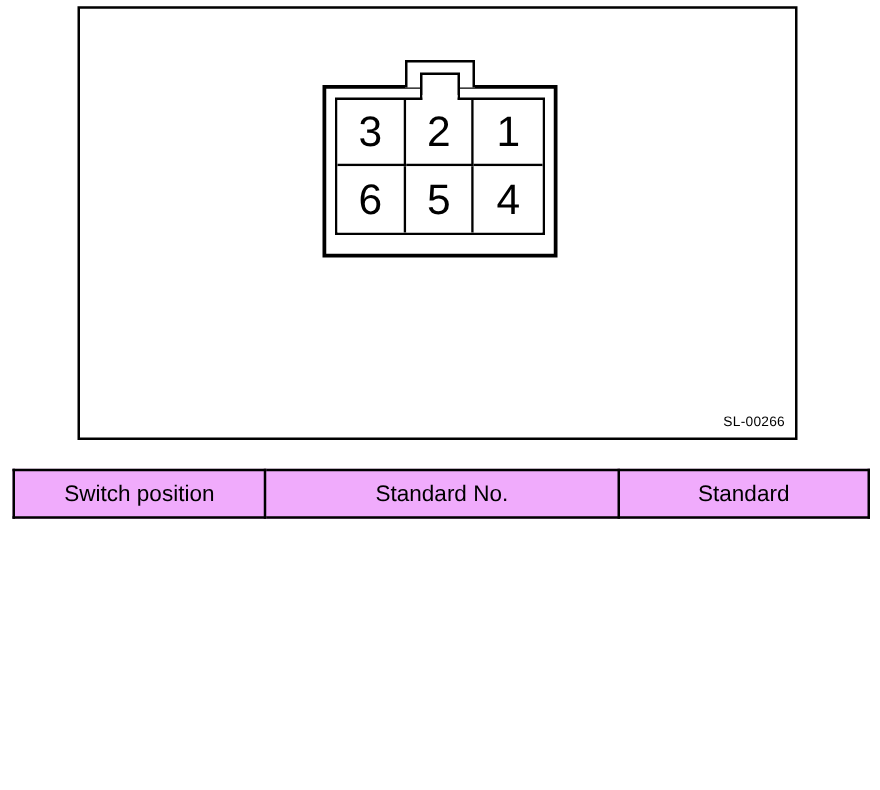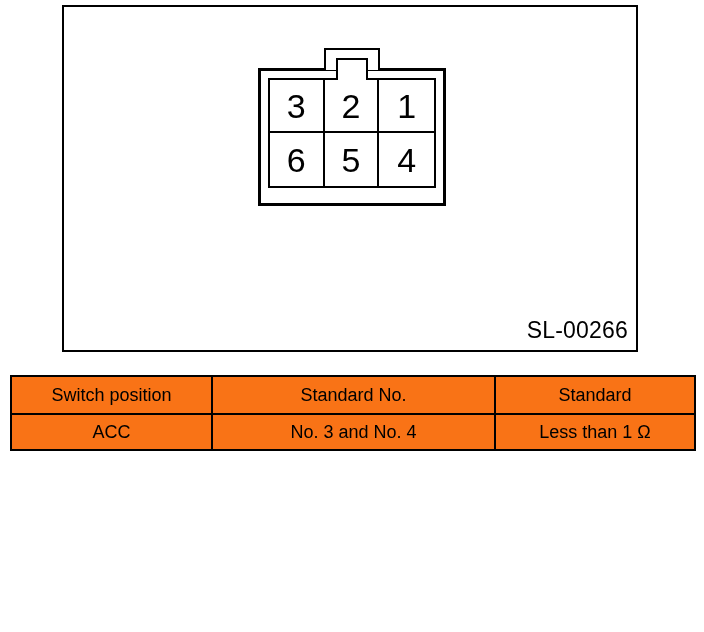--- a/index.html
+++ b/index.html
@@ -116,35 +116,35 @@
     background: #ffffff;
   }
   .pin.col-last { border-right: none; }
   .pin.row-last { border-bottom: none; }
 
   
   #figure-code {
     position: absolute;
     right: 8px;
     bottom: 6px;
-    font-size: 23px;
+    font-size: 11px;
     font-family: "Liberation Sans", sans-serif;
     letter-spacing: 0.2px;
     white-space: nowrap;
   }
 
   
   #continuity-table {
     position: absolute;
     left: 10px;
     top: 375px;
     width: 684px;
     border-collapse: collapse;
     table-layout: fixed;
-    background: #f97316;
+    background: #f0abfc;
   }
   #continuity-table col.c1 { width: 201px; }
   #continuity-table col.c2 { width: 283px; }
   #continuity-table col.c3 { width: 200px; }
 
   #continuity-table th,
   #continuity-table td {
     border: 2px solid #000000;
     text-align: center;
     vertical-align: middle;
@@ -194,25 +194,16 @@
   </colgroup>
   <thead>
     <tr>
       <th>Switch position</th>
       <th>Standard No.</th>
       <th>Standard</th>
     </tr>
   </thead>
   <tbody>
 
-    <tr class="row-acc">
-      <td>ACC</td>
-      <td>
-        <div class="cell-lines">
-          <div>No. 3 and No. 4</div>
-        </div>
-      </td>
-      <td>Less than 1 Ω</td>
-    </tr>
 
 
   </tbody>
 </table>
 
 </body></html>

